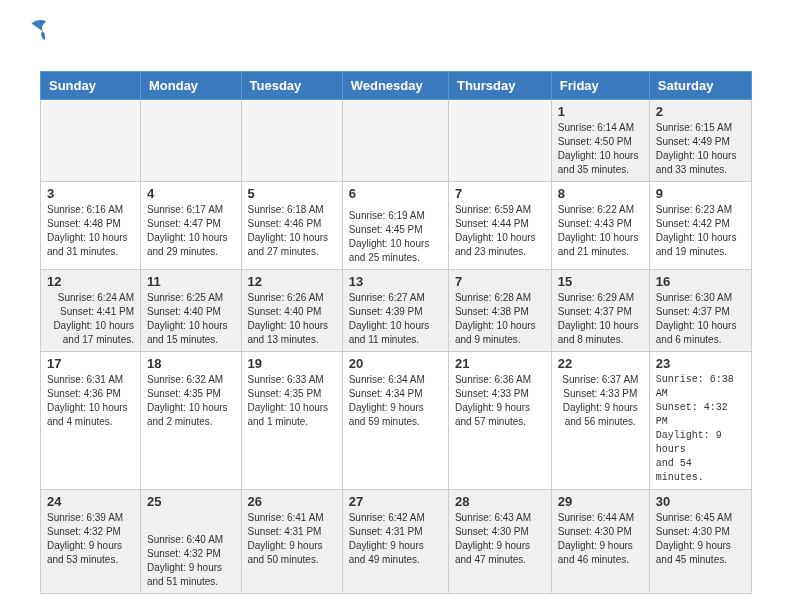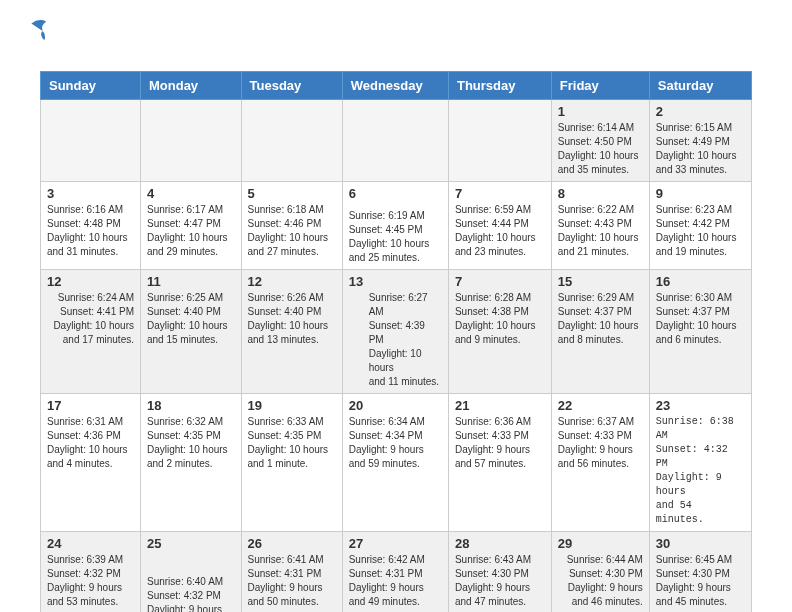--- a/index.html
+++ b/index.html
@@ -147,21 +147,21 @@
           </td>
           <td class="shaded">
             <span class="day-num">12</span>
             <div class="day-info" style="white-space: pre-line;">Sunrise: 6:26 AM
 Sunset: 4:40 PM
 Daylight: 10 hours
 and 13 minutes.</div>
           </td>
           <td class="shaded">
             <span class="day-num">13</span>
-            <div class="day-info" style="white-space: pre-line; margin-left: 20px;">Sunrise: 6:27 AM
+            <div class="day-info" style="white-space: pre-line;">Sunrise: 6:27 AM
 Sunset: 4:39 PM
 Daylight: 10 hours
 and 11 minutes.</div>
           </td>
           <td class="shaded">
             <span class="day-num">7</span>
             <div class="day-info" style="white-space: pre-line;">Sunrise: 6:28 AM
 Sunset: 4:38 PM
 Daylight: 10 hours
 and 9 minutes.</div>
@@ -212,21 +212,21 @@
           </td>
           <td>
             <span class="day-num">21</span>
             <div class="day-info" style="white-space: pre-line;">Sunrise: 6:36 AM
 Sunset: 4:33 PM
 Daylight: 9 hours
 and 57 minutes.</div>
           </td>
           <td>
             <span class="day-num">22</span>
-            <div class="day-info" style="white-space: pre-line;">Sunrise: 6:37 AM
+            <div class="day-info" style="white-space: pre-line; text-align: center;">Sunrise: 6:37 AM
 Sunset: 4:33 PM
 Daylight: 9 hours
 and 56 minutes.</div>
           </td>
           <td>
             <span class="day-num">23</span>
             <div class="day-info" style="white-space: pre-line; font-family: Liberation Mono, monospace;">Sunrise: 6:38 AM
 Sunset: 4:32 PM
 Daylight: 9 hours
 and 54 minutes.</div>
@@ -263,21 +263,21 @@
           </td>
           <td class="shaded">
             <span class="day-num">28</span>
             <div class="day-info" style="white-space: pre-line;">Sunrise: 6:43 AM
 Sunset: 4:30 PM
 Daylight: 9 hours
 and 47 minutes.</div>
           </td>
           <td class="shaded">
             <span class="day-num">29</span>
-            <div class="day-info" style="white-space: pre-line; text-align: right;">Sunrise: 6:44 AM
+            <div class="day-info" style="white-space: pre-line;">Sunrise: 6:44 AM
 Sunset: 4:30 PM
 Daylight: 9 hours
 and 46 minutes.</div>
           </td>
           <td class="shaded">
             <span class="day-num">30</span>
             <div class="day-info" style="white-space: pre-line;">Sunrise: 6:45 AM
 Sunset: 4:30 PM
 Daylight: 9 hours
 and 45 minutes.</div>

